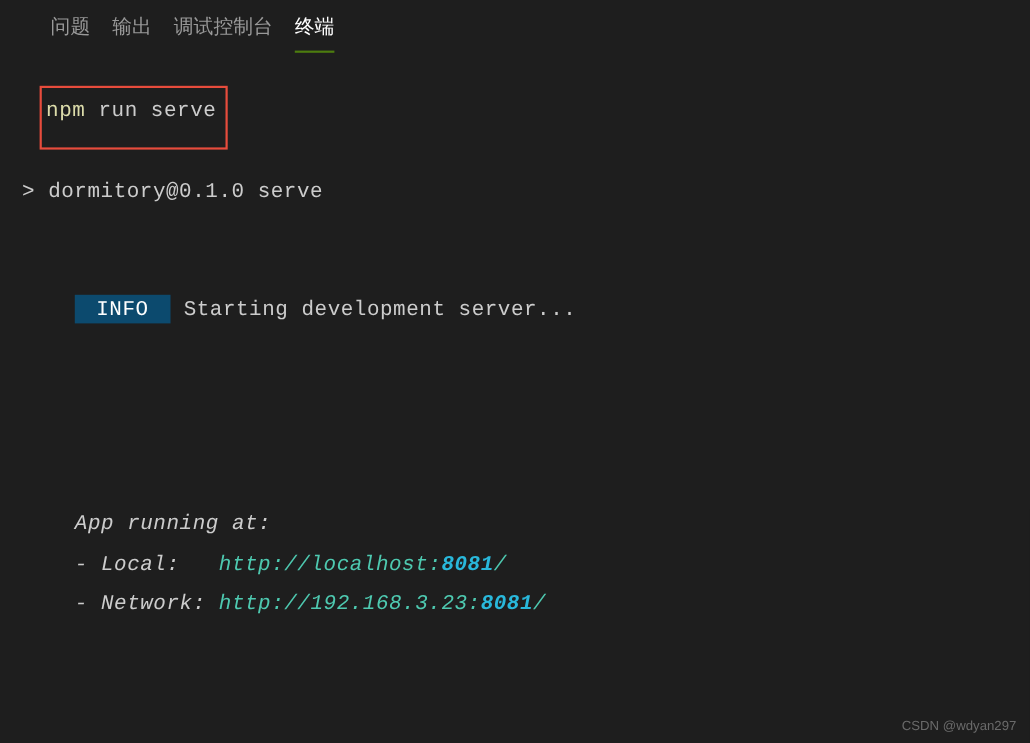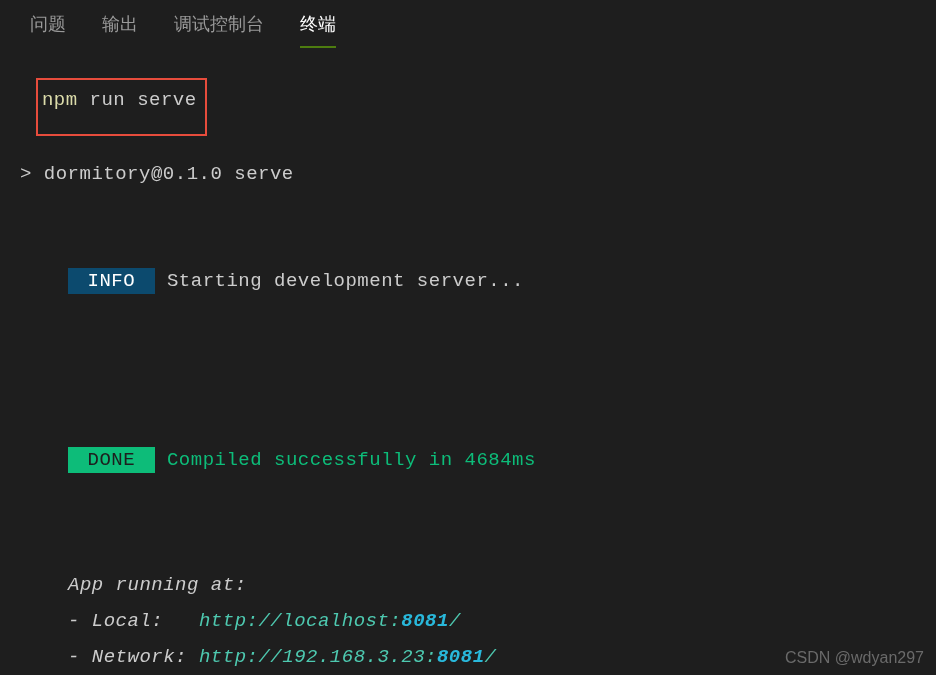--- a/index.html
+++ b/index.html
@@ -13,22 +13,23 @@
       font-family: 'Consolas', 'Courier New', monospace;
       font-size: 18px;
       width: 936px;
       height: 675px;
       overflow: hidden;
       position: relative;
     }
     .tabs {
       display: flex;
       padding: 12px 0 0 30px;
-      gap: 36px;
+      gap: 20px;
       align-items: flex-start;
+      margin-left: 16px;
     }
     .tab {
       color: #999999;
       font-size: 18px;
       padding-bottom: 10px;
       cursor: pointer;
       font-family: 'Microsoft YaHei', sans-serif;
     }
     .tab.active {
       color: #ffffff;
@@ -79,21 +80,21 @@
     .spacer {
       height: 35px;
     }
     .spacer-sm {
       height: 18px;
     }
     .watermark {
       position: absolute;
       bottom: 8px;
       right: 12px;
-      font-size: 16px;
+      font-size: 12px;
       color: #6a6a6a;
       font-family: sans-serif;
     }
     .url-part {
       color: #4ec9b0;
     }
     .port-part {
       color: #29b8db;
       font-weight: bold;
     }
@@ -117,23 +118,20 @@
 
   <div class="spacer"></div>
 
   <div class="terminal-line">
     <span class="info-badge"> INFO </span><span> Starting development server...</span>
   </div>
 
   <div class="spacer"></div>
   <div class="spacer"></div>
 
-  <div class="terminal-line">
-    <span class="done-badge"> DONE </span><span class="green-text"> Compiled successfully in 4684ms</span>
-  </div>
 
   <div class="spacer"></div>
   <div class="spacer-sm"></div>
 
   <div class="terminal-line indent">App running at:</div>
   <div class="terminal-line indent"><span>- Local:   </span><span class="url-part">http://localhost:</span><span class="port-part">8081</span><span class="url-part">/</span></div>
   <div class="terminal-line indent"><span>- Network: </span><span class="url-part">http://192.168.3.23:</span><span class="port-part">8081</span><span class="url-part">/</span></div>
 
 </div>
 

